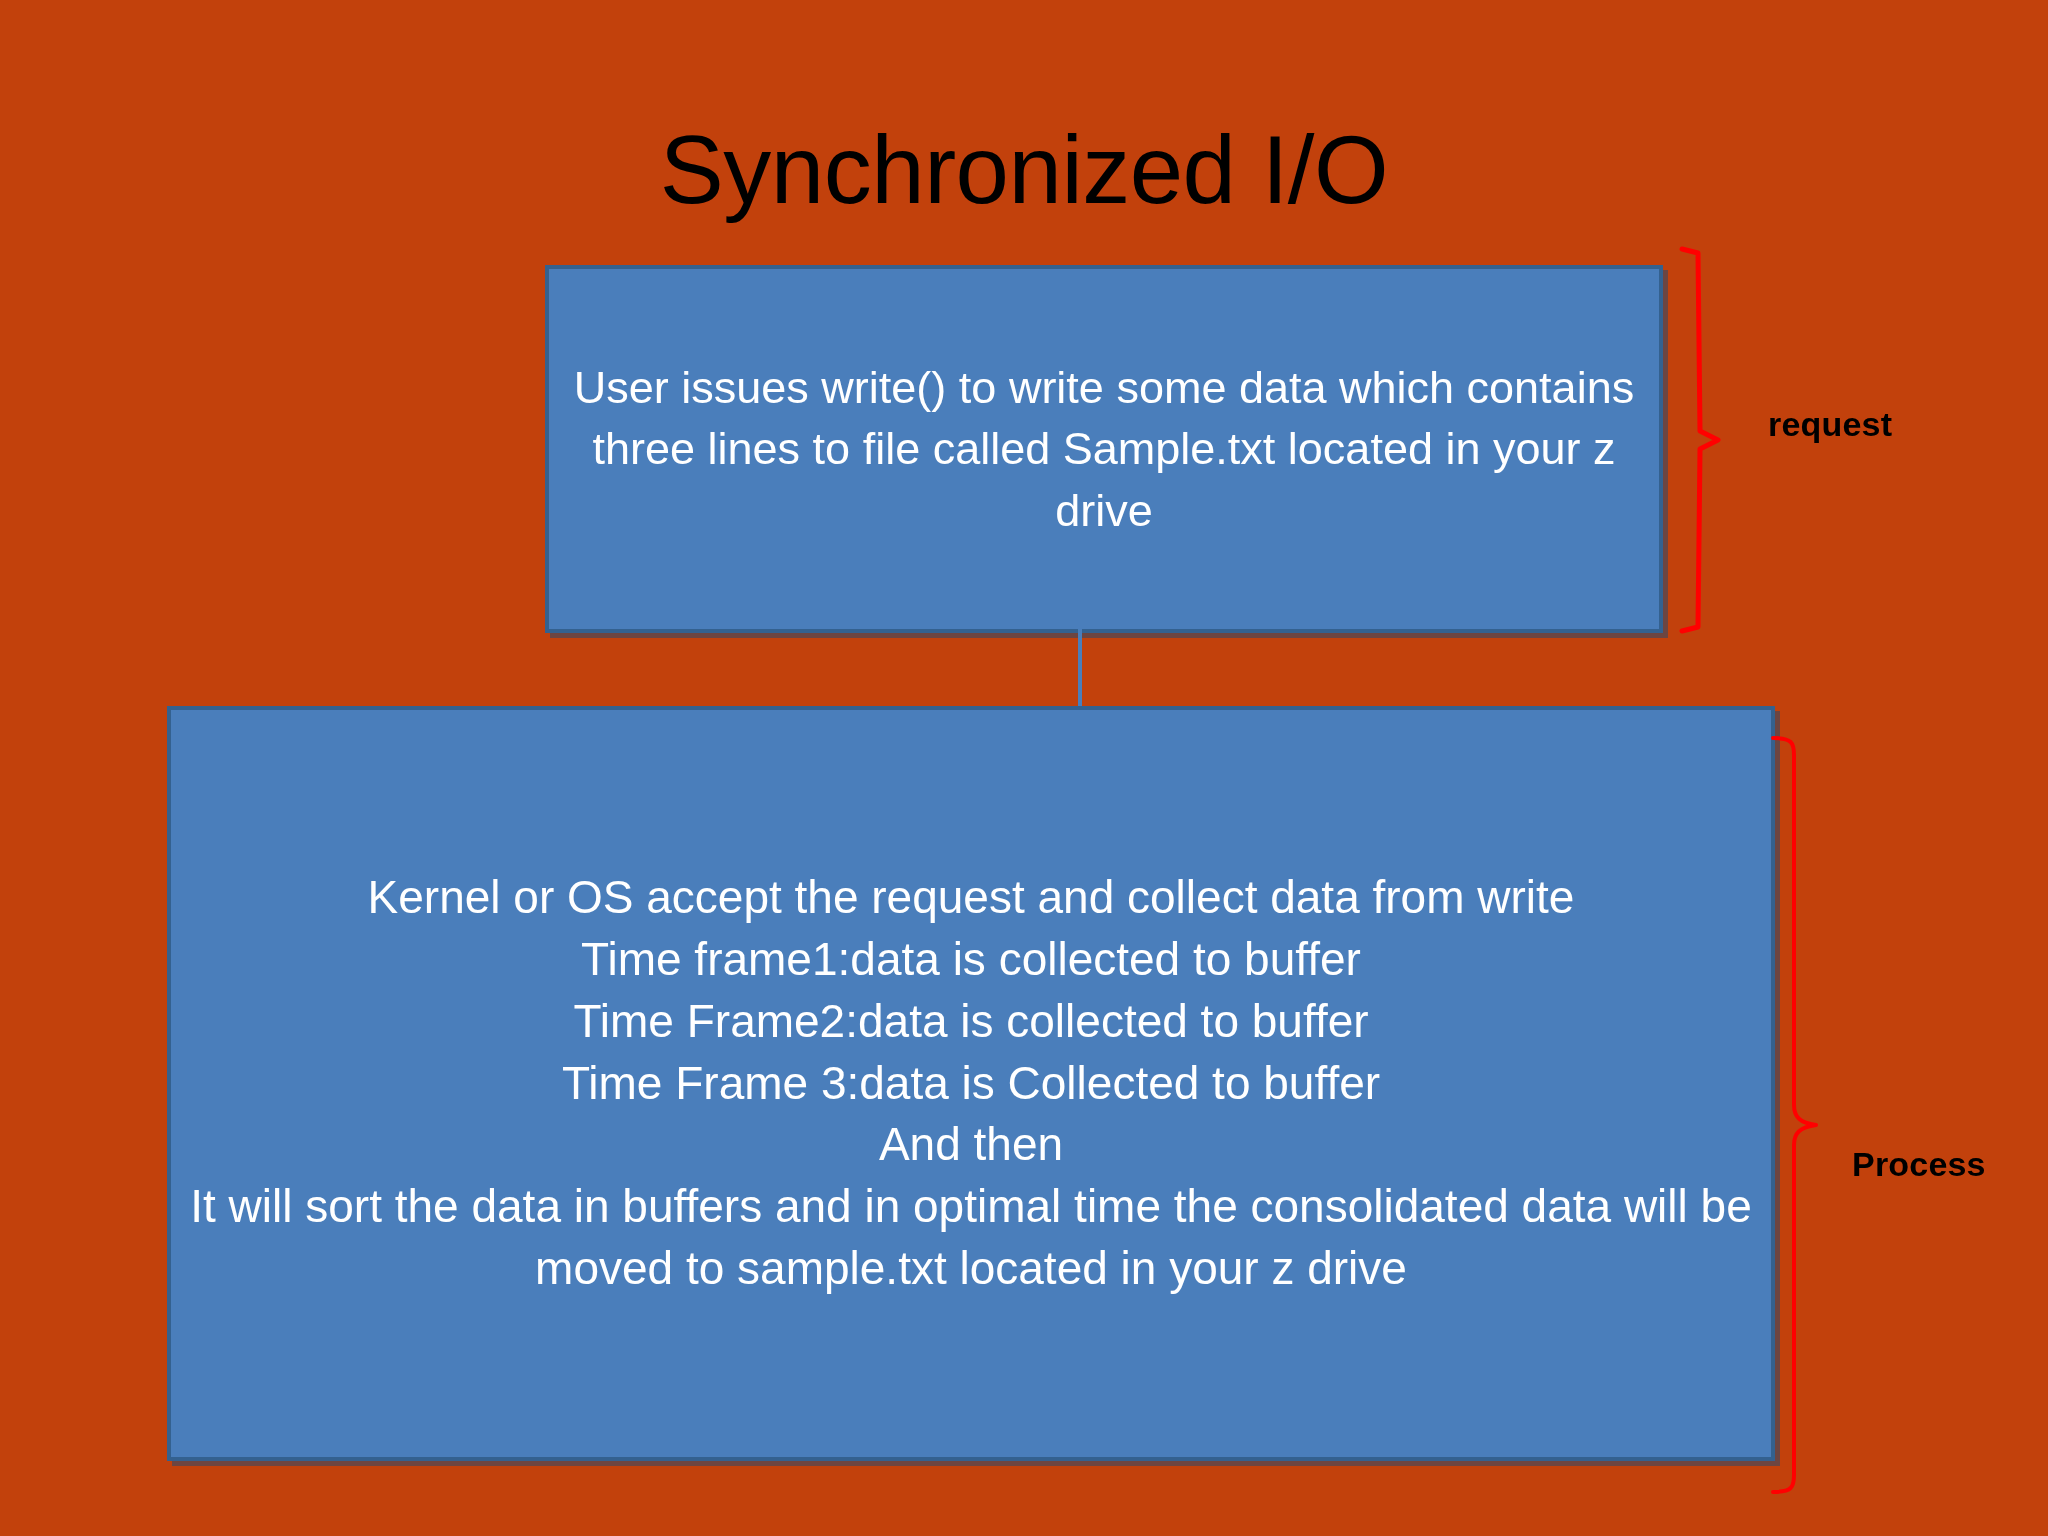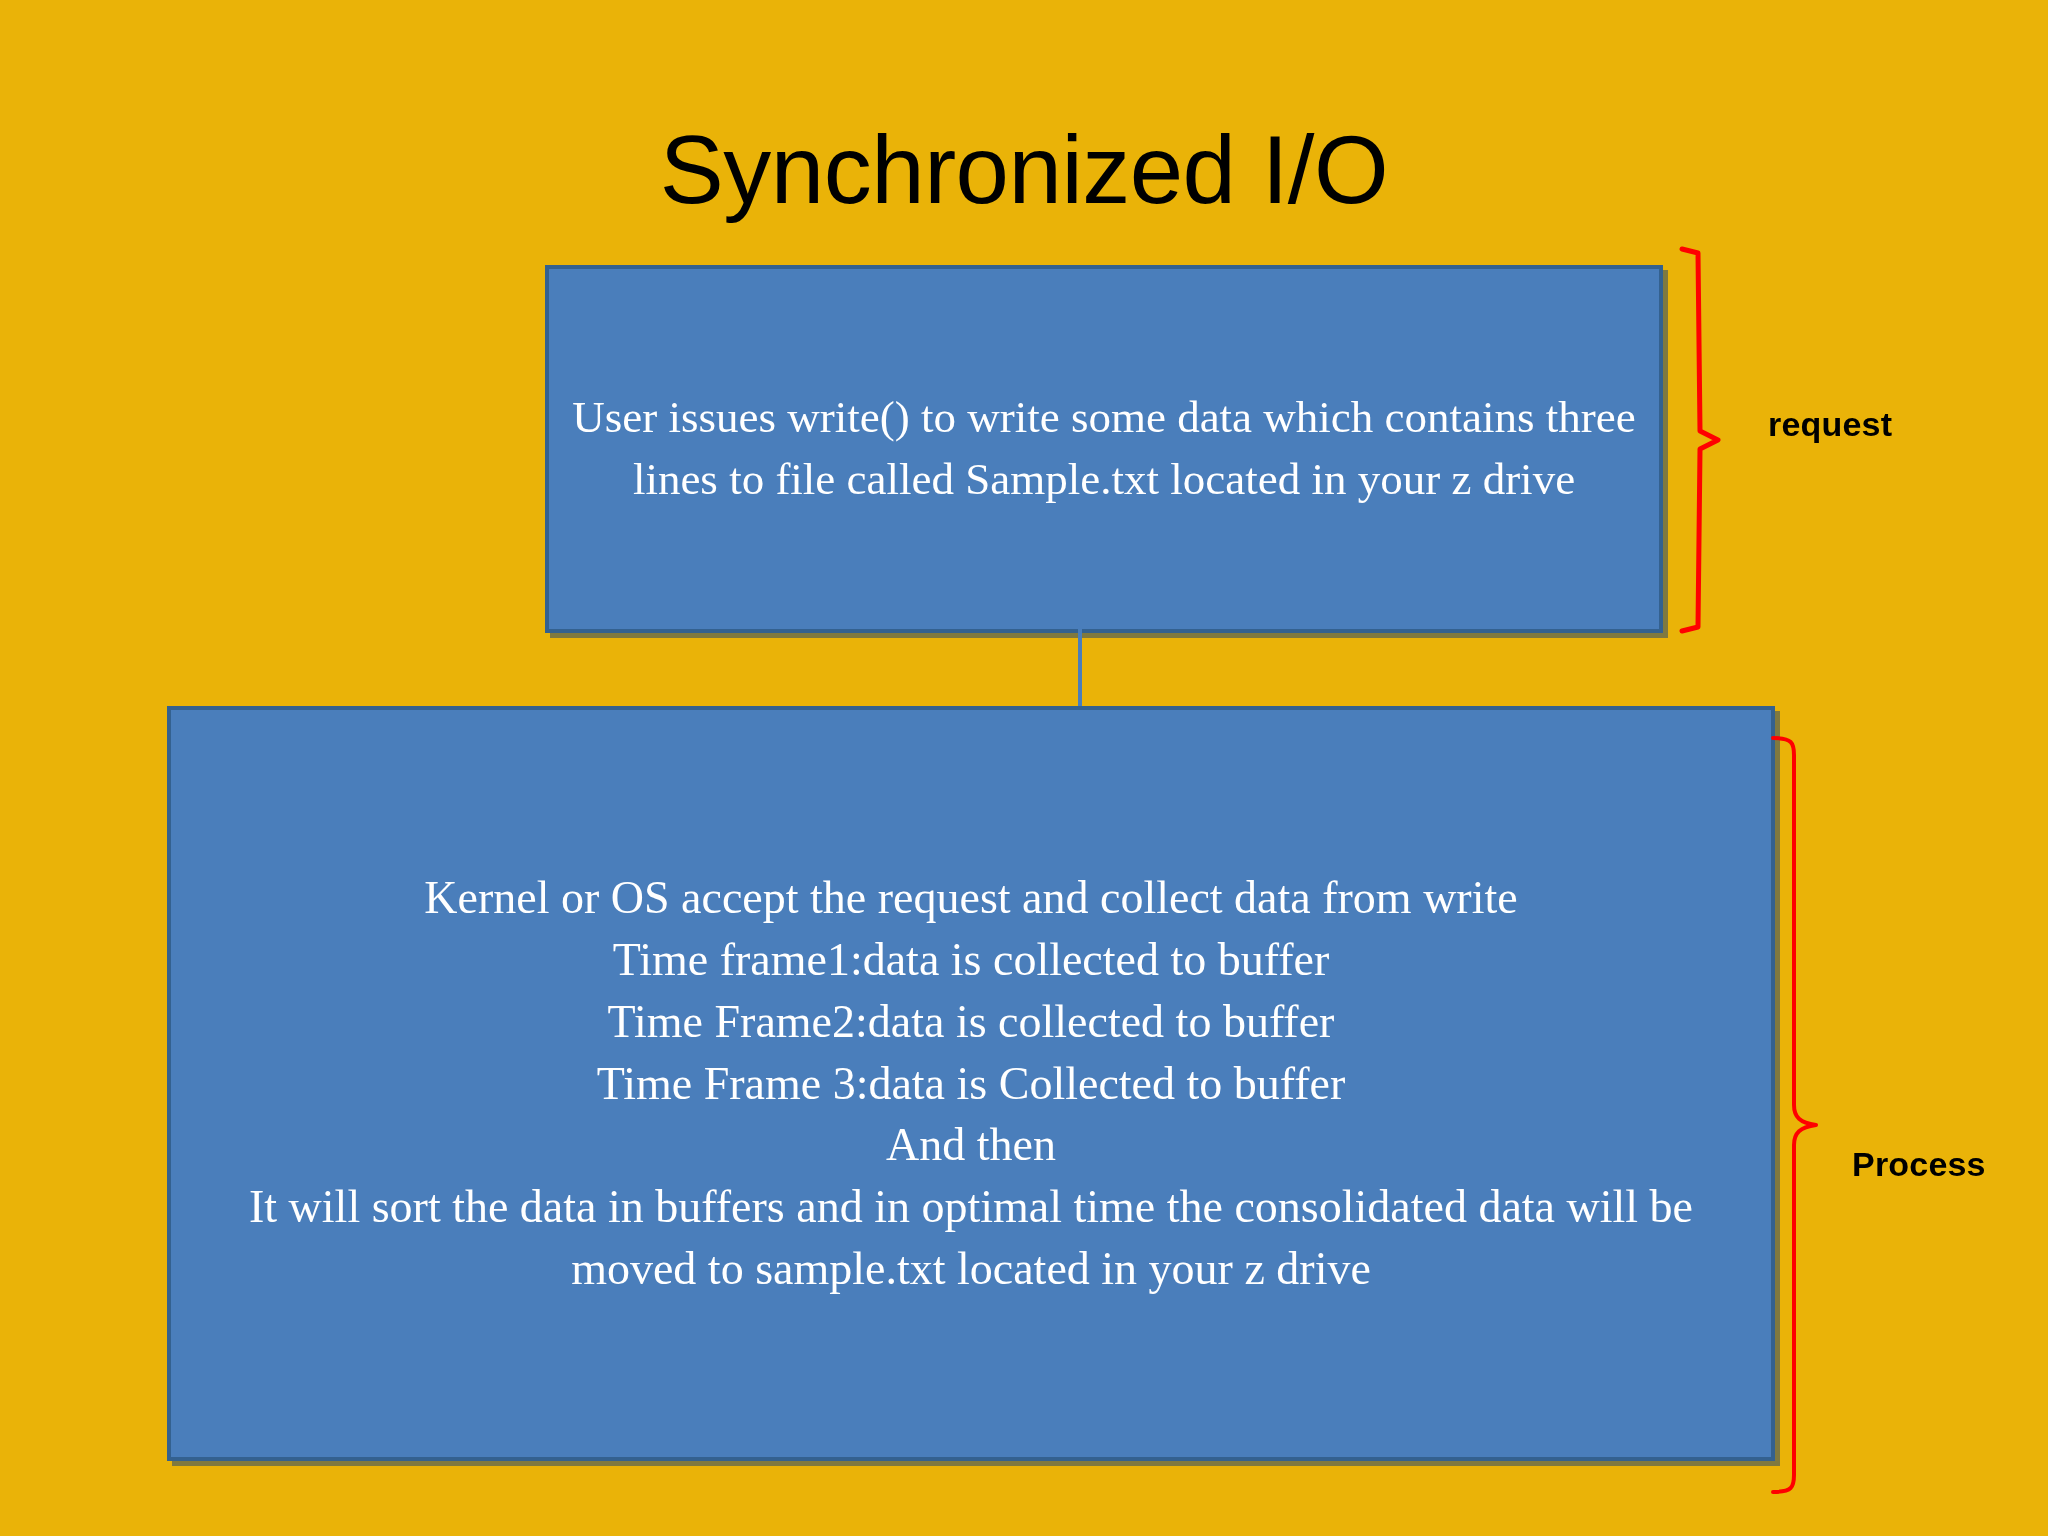--- a/index.html
+++ b/index.html
@@ -7,21 +7,21 @@
     padding: 0;
     background: #ffffff;
   }
   body {
     font-family: "Liberation Sans", sans-serif;
   }
   #slide {
     position: relative;
     width: 2048px;
     height: 1536px;
-    background: #eab308;
+    background: #c2410c;
     overflow: hidden;
   }
 
   
   #slide-title {
     position: absolute;
     left: 0;
     top: 120px;
     width: 2048px;
     text-align: center;
@@ -44,21 +44,20 @@
     align-items: center;
     justify-content: center;
     text-align: center;
     box-shadow: 5px 5px 0 rgba(40, 73, 110, 0.55);
   }
   .proc-box .box-text {
     width: 100%;
     white-space: pre-line;
     padding: 0 12px;
     box-sizing: border-box;
-    font-family: Liberation Serif, serif;
   }
 
   #box-request {
     left: 545px;
     top: 265px;
     width: 1118px;
     height: 368px;
     font-size: 45px;
     line-height: 1.37;
   }

